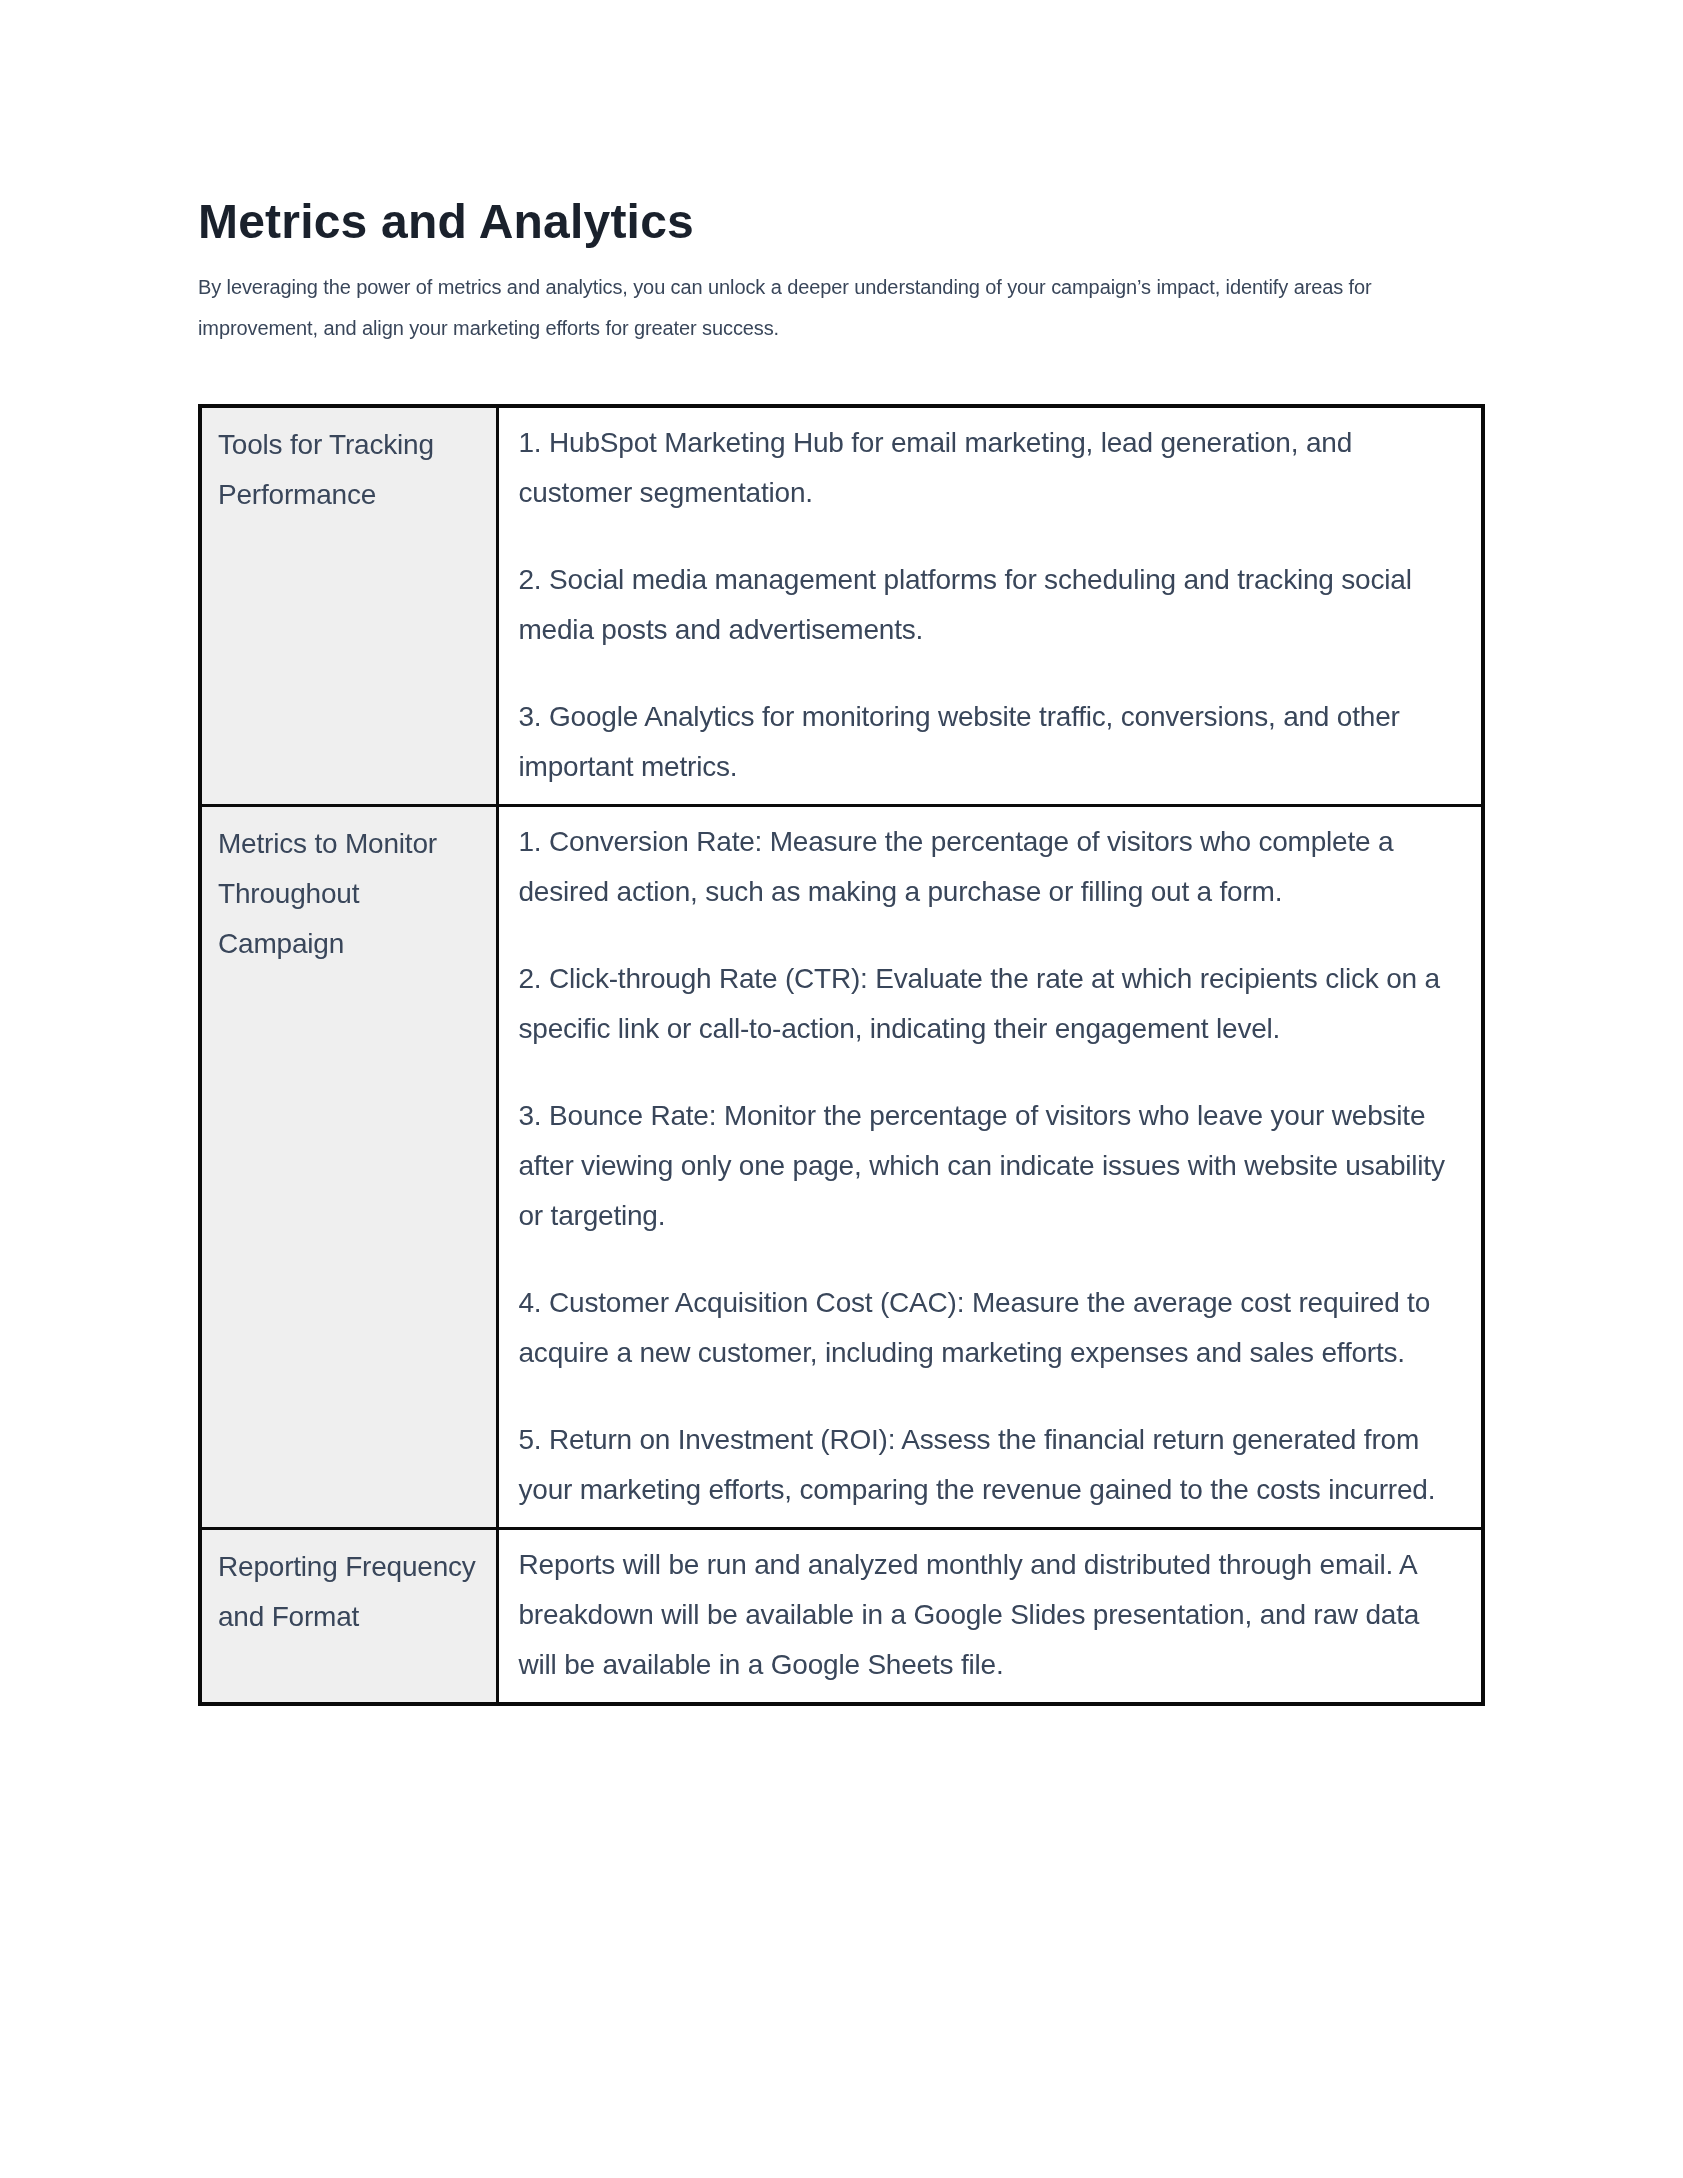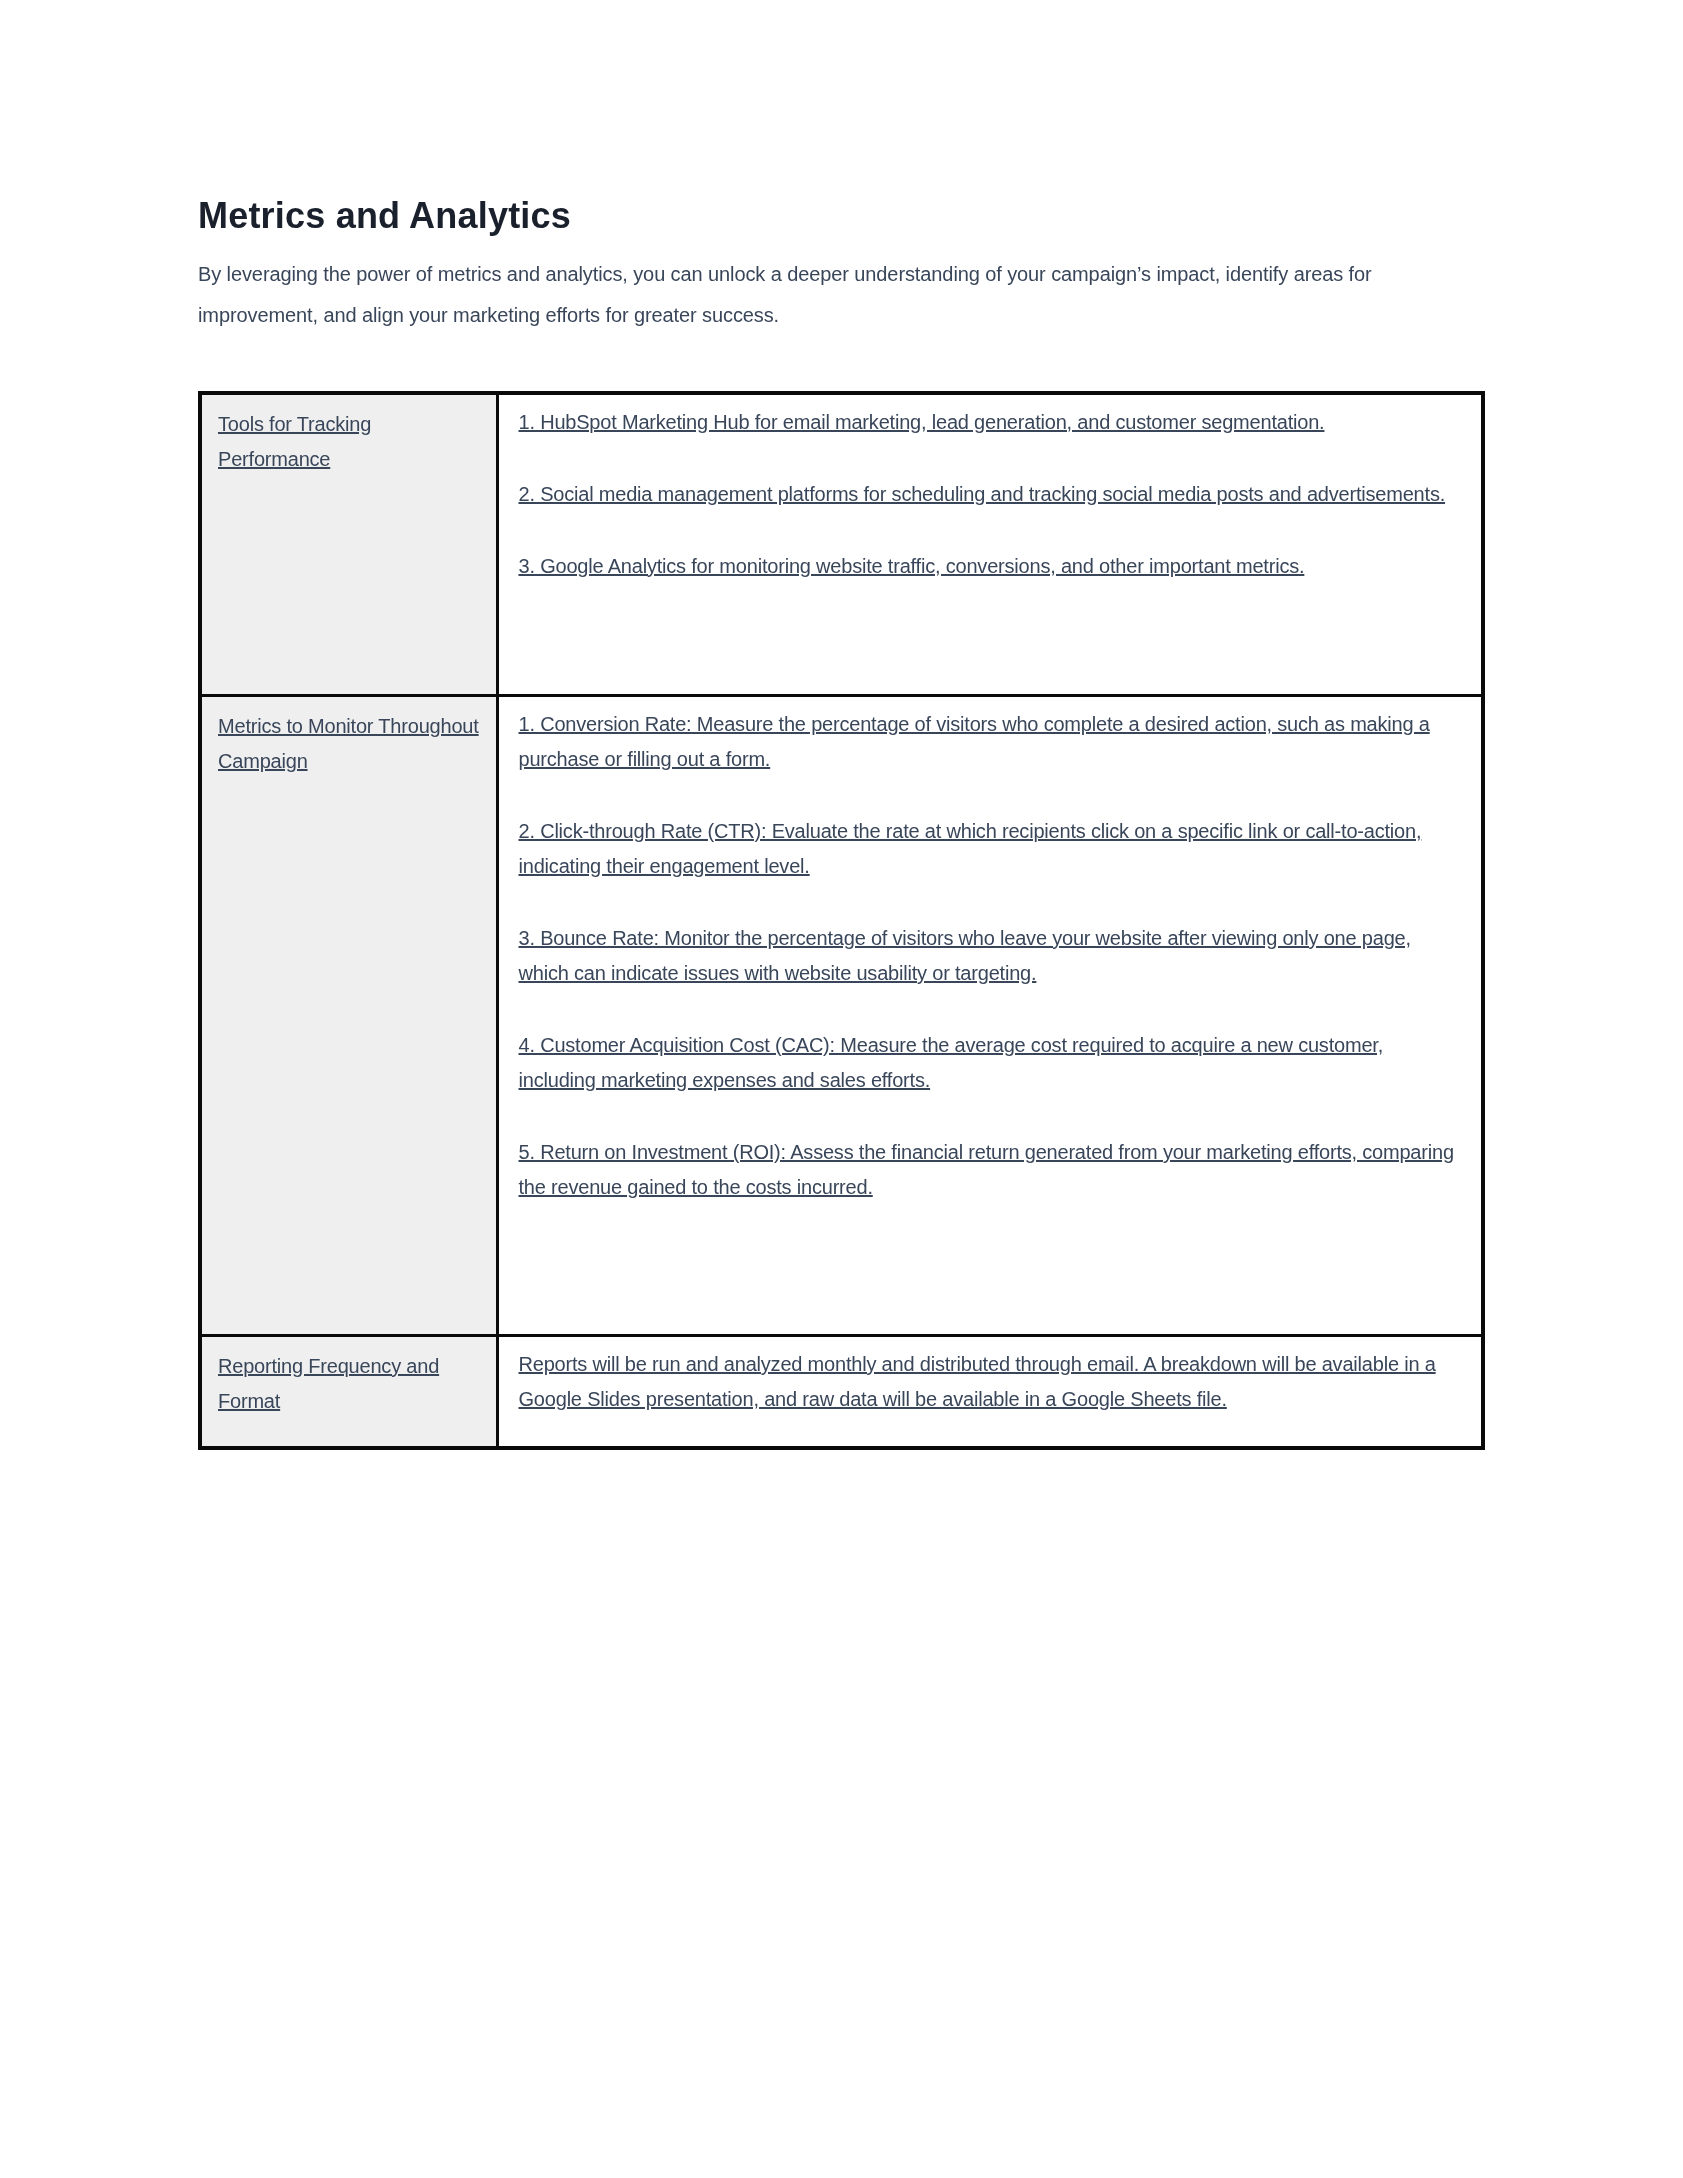--- a/index.html
+++ b/index.html
@@ -25,21 +25,21 @@
     overflow: hidden;
   }
   .content {
     position: absolute;
     left: 198px;
     top: 196px;
     width: 1287px;
   }
   h1.doc-title {
     margin: 0 0 18px 0;
-    font-size: 36px;
+    font-size: 48px;
     line-height: 1.1;
     font-weight: 700;
     color: var(--title-color);
     letter-spacing: 0.2px;
   }
   p.intro {
     margin: 0 0 55px 0;
     font-size: 20px;
     line-height: 41px;
     color: var(--body-text);
@@ -47,25 +47,24 @@
   }
   table.info-table {
     border-collapse: collapse;
     width: 1287px;
     table-layout: fixed;
     border: 4px solid var(--border-color);
   }
   table.info-table td {
     border: 3px solid var(--border-color);
     vertical-align: top;
-    font-size: 20px;
-    line-height: 35px;
+    font-size: 28px;
+    line-height: 50px;
     color: var(--body-text);
     letter-spacing: -0.2px;
-    text-decoration: underline;
   }
   td.label-cell {
     width: 297px;
     background: var(--label-bg);
     padding: 12px 14px 12px 16px;
   }
   td.content-cell {
     padding: 10px 24px 12px 20px;
     margin-left: 8px;
   }

